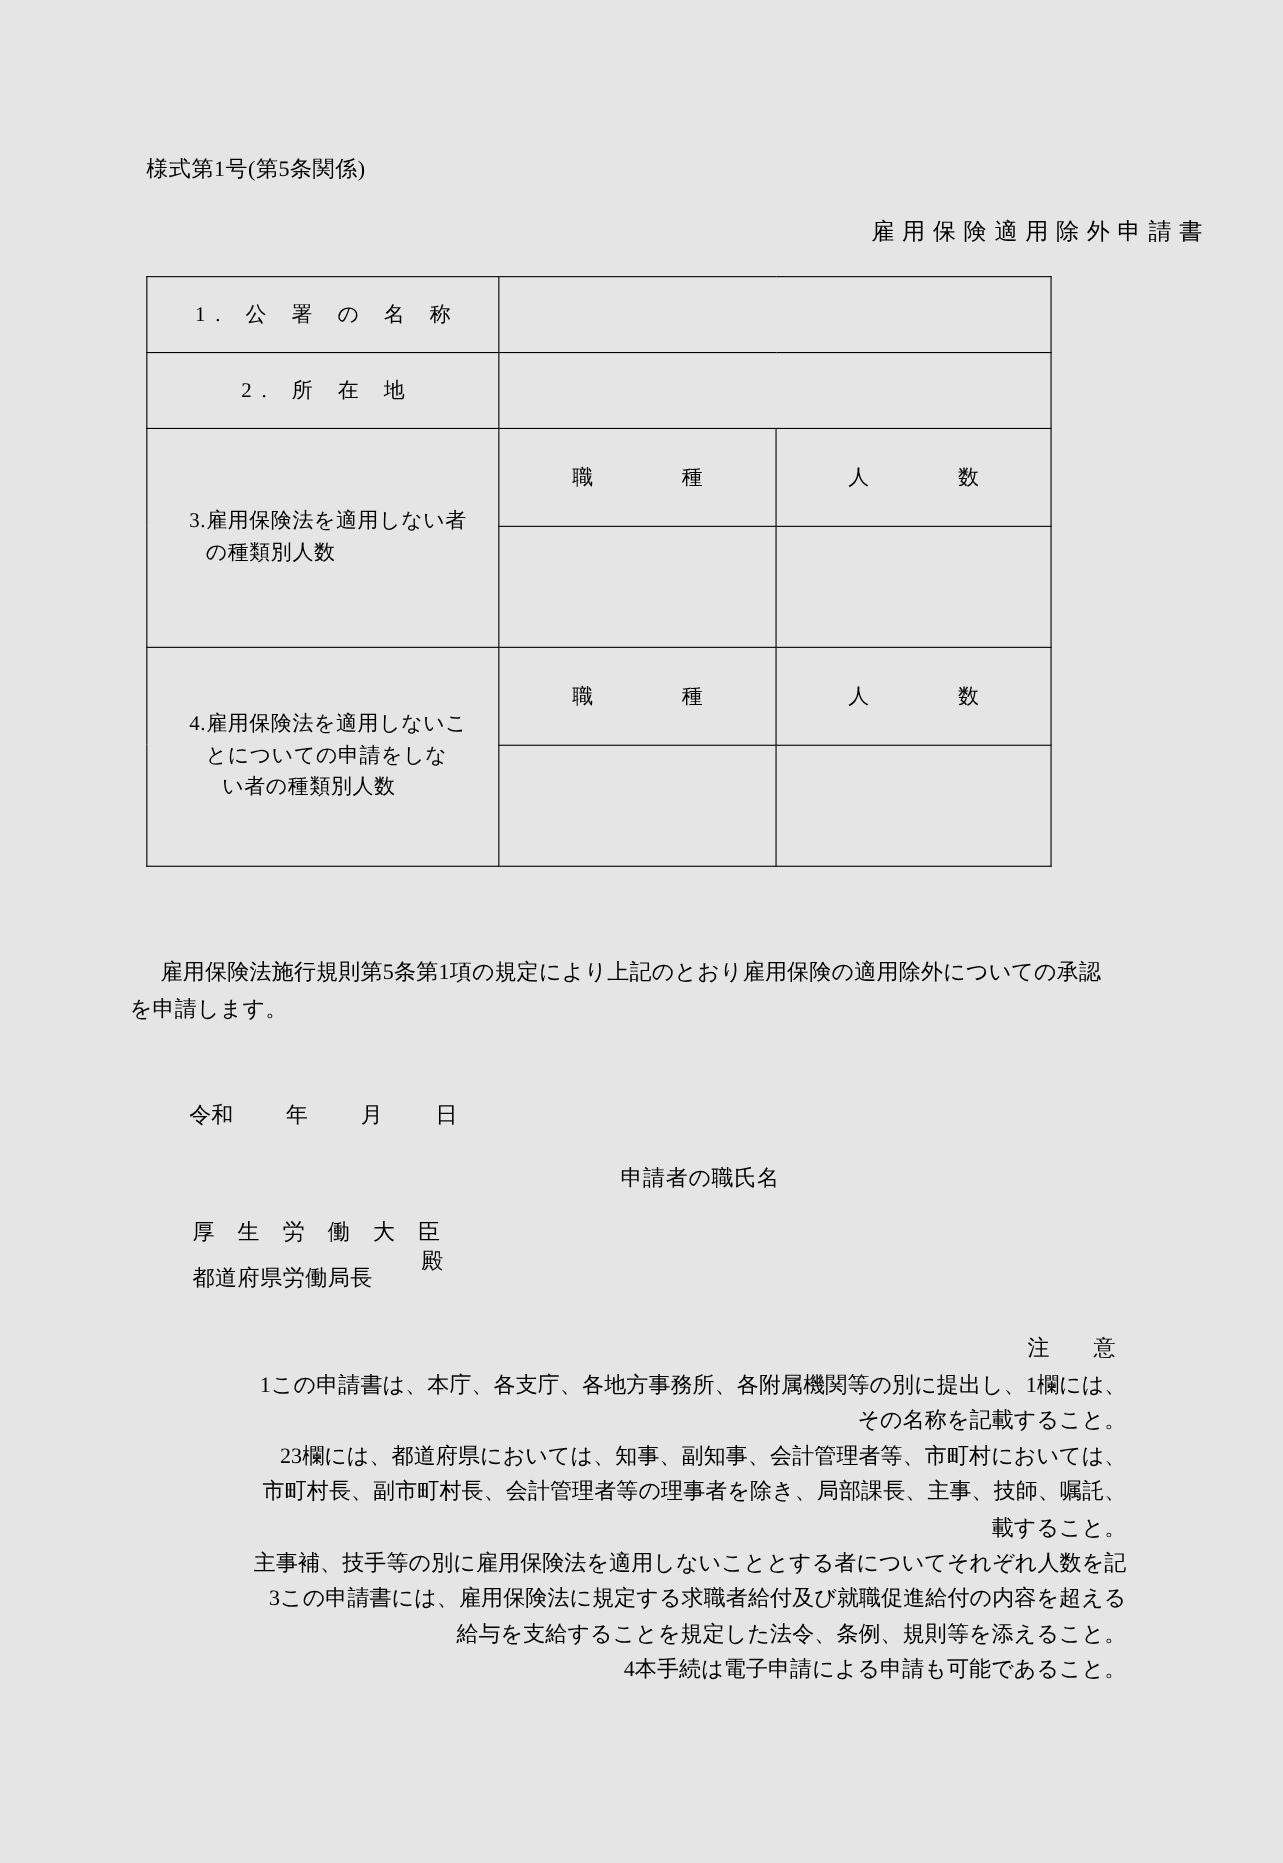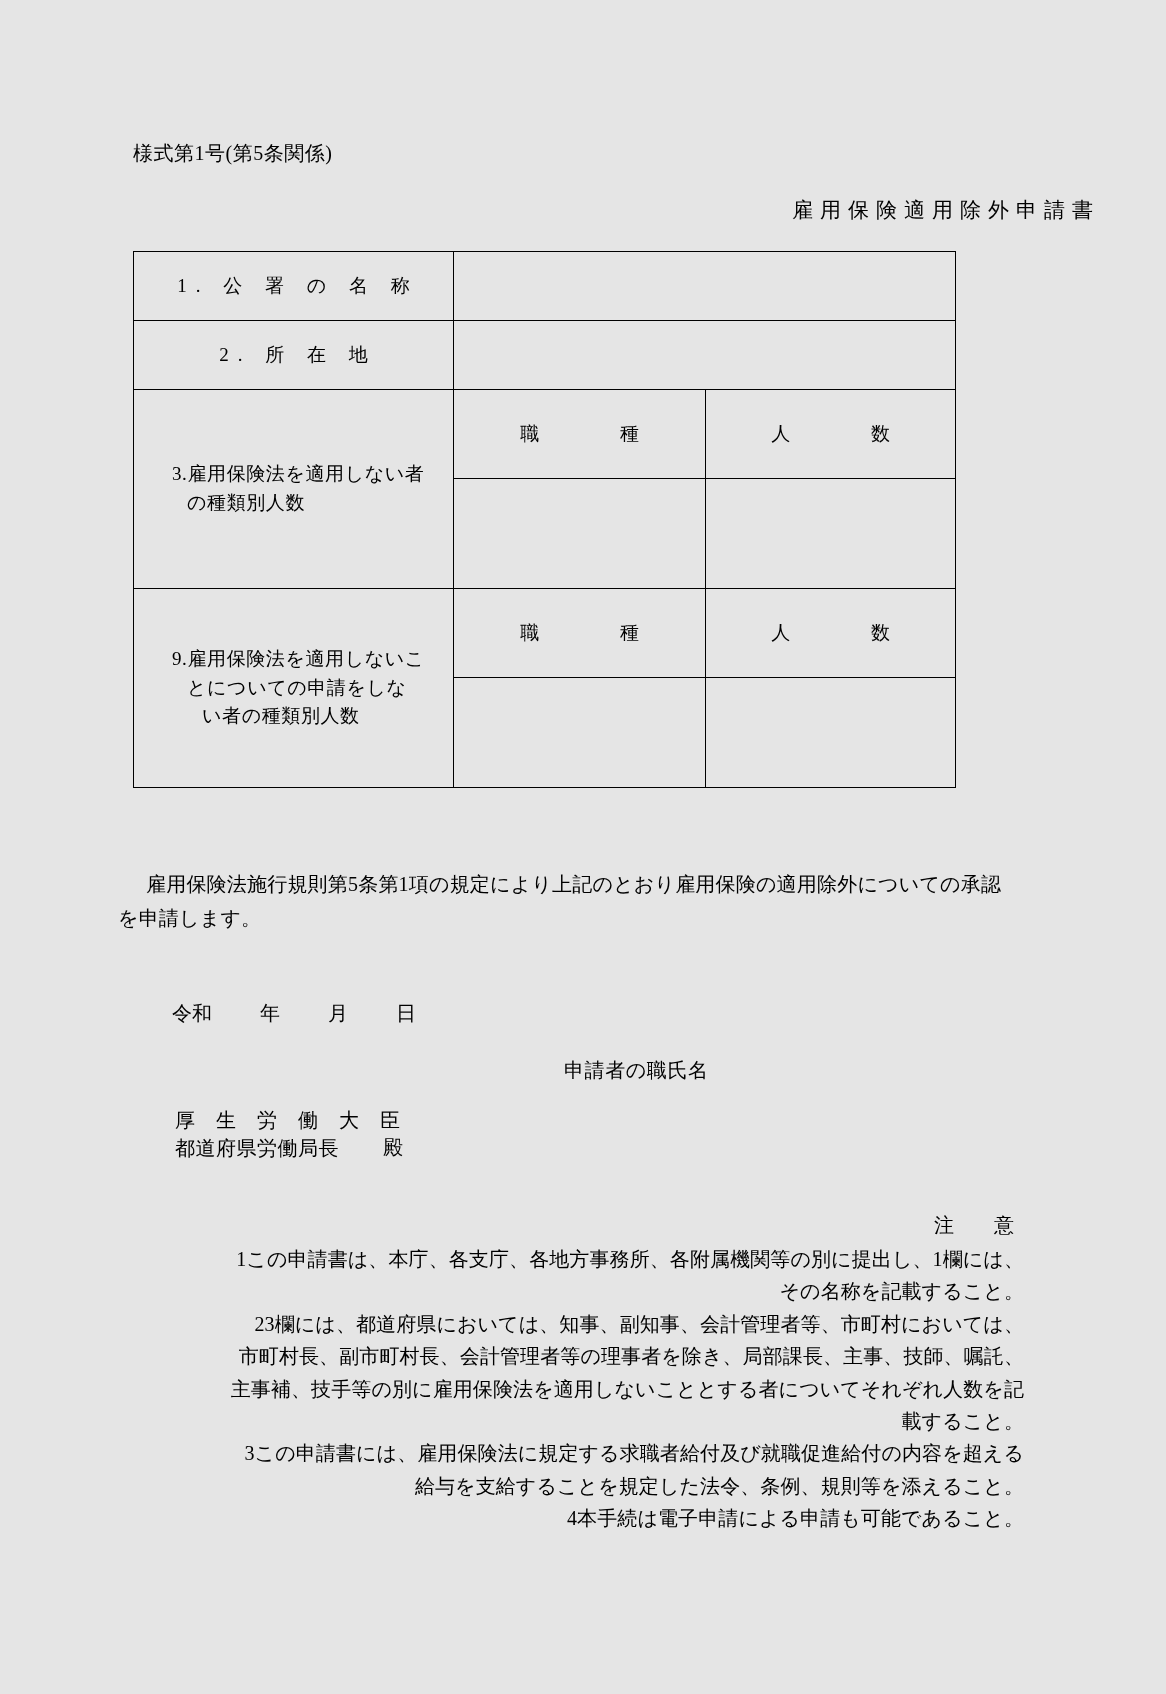--- a/index.html
+++ b/index.html
@@ -125,21 +125,21 @@
 
   .addressee {
     position: absolute;
     left: 175px;
     top: 1106px;
     font-size: 20px;
     line-height: 1.42;
     white-space: nowrap;
   }
   .addressee .minister { letter-spacing: 8px; }
-  .addressee .bureau { letter-spacing: 0.5px; }
+  .addressee .bureau { letter-spacing: 0.5px; margin-top: 14px; }
   .addressee .dono {
     position: absolute;
     left: 208px;
     top: 27px;
   }
 
   
   .notes {
     position: absolute;
     left: 124px;
@@ -211,21 +211,21 @@
         </td>
       </tr>
       <tr>
         <td class="blank-cell-tall"></td>
         <td class="blank-cell-tall"></td>
       </tr>
 
       <tr>
         <td class="tall-label" rowspan="2">
           <span class="lbl-multi">
-            <span>9.雇用保険法を適用しないこ</span>
+            <span>4.雇用保険法を適用しないこ</span>
             <span class="ind1">とについての申請をしな</span>
             <span class="ind2">い者の種類別人数</span>
           </span>
         </td>
         <td class="hdr-cell">
           <span class="hdr-spread">職 種</span>
         </td>
         <td class="hdr-cell">
           <span class="hdr-spread">人 数</span>
         </td>
@@ -257,22 +257,22 @@
     <div class="notes-head">注　意</div>
 
     <div class="note-item">
       <span class="num">1</span><span>この申請書は、本庁、各支庁、各地方事務所、各附属機関等の別に提出し、1欄には、</span>
       <span class="cont">その名称を記載すること。</span>
     </div>
 
     <div class="note-item">
       <span class="num">2</span><span>3欄には、都道府県においては、知事、副知事、会計管理者等、市町村においては、</span>
       <span class="cont">市町村長、副市町村長、会計管理者等の理事者を除き、局部課長、主事、技師、嘱託、</span>
+      <span class="cont">載すること。</span>
       <span class="cont">主事補、技手等の別に雇用保険法を適用しないこととする者についてそれぞれ人数を記</span>
-      <span class="cont">載すること。</span>
     </div>
 
     <div class="note-item">
       <span class="num">3</span><span>この申請書には、雇用保険法に規定する求職者給付及び就職促進給付の内容を超える</span>
       <span class="cont">給与を支給することを規定した法令、条例、規則等を添えること。</span>
     </div>
 
     <div class="note-item">
       <span class="num">4</span><span>本手続は電子申請による申請も可能であること。</span>
     </div>

